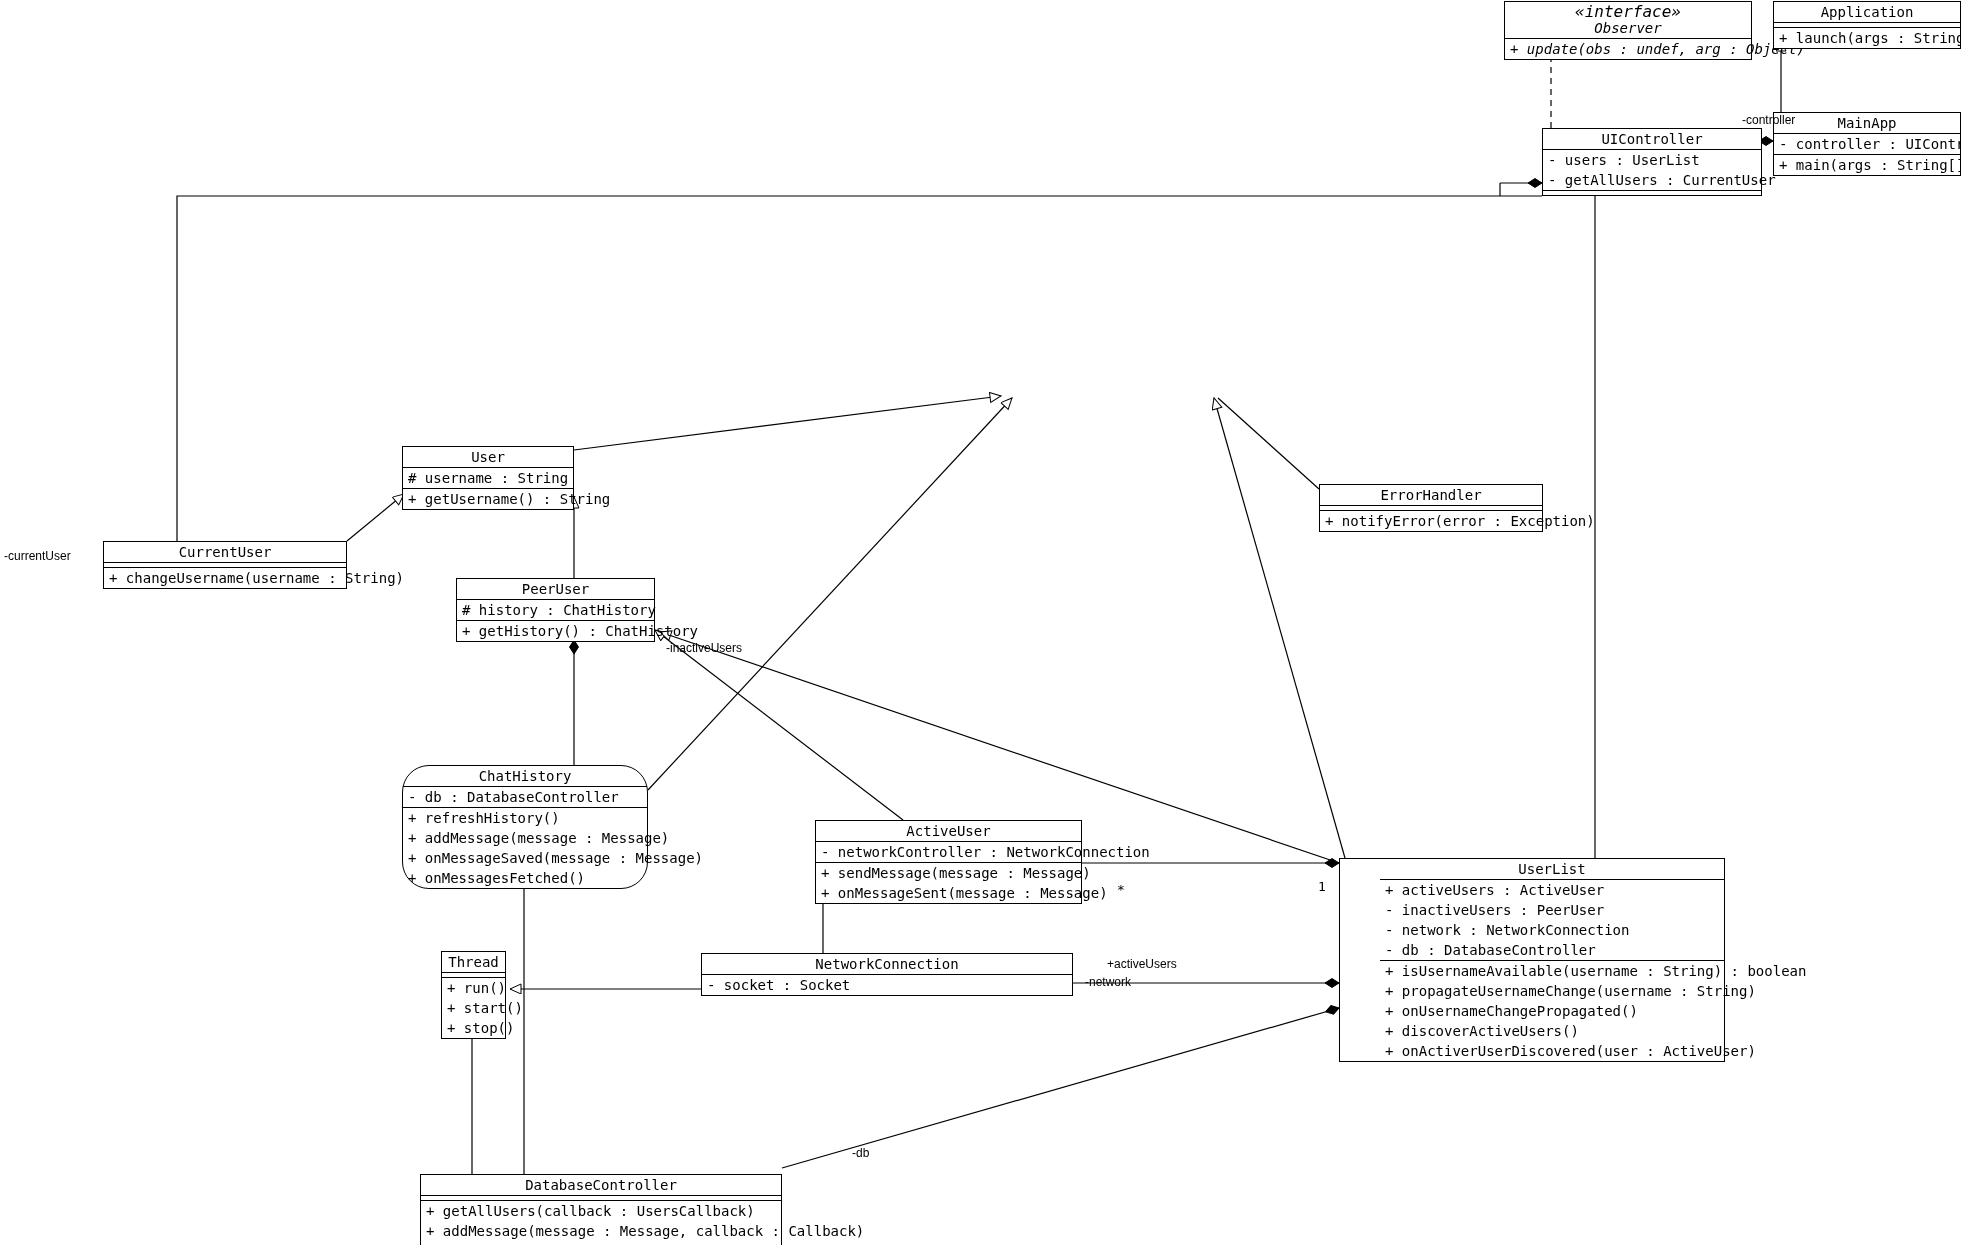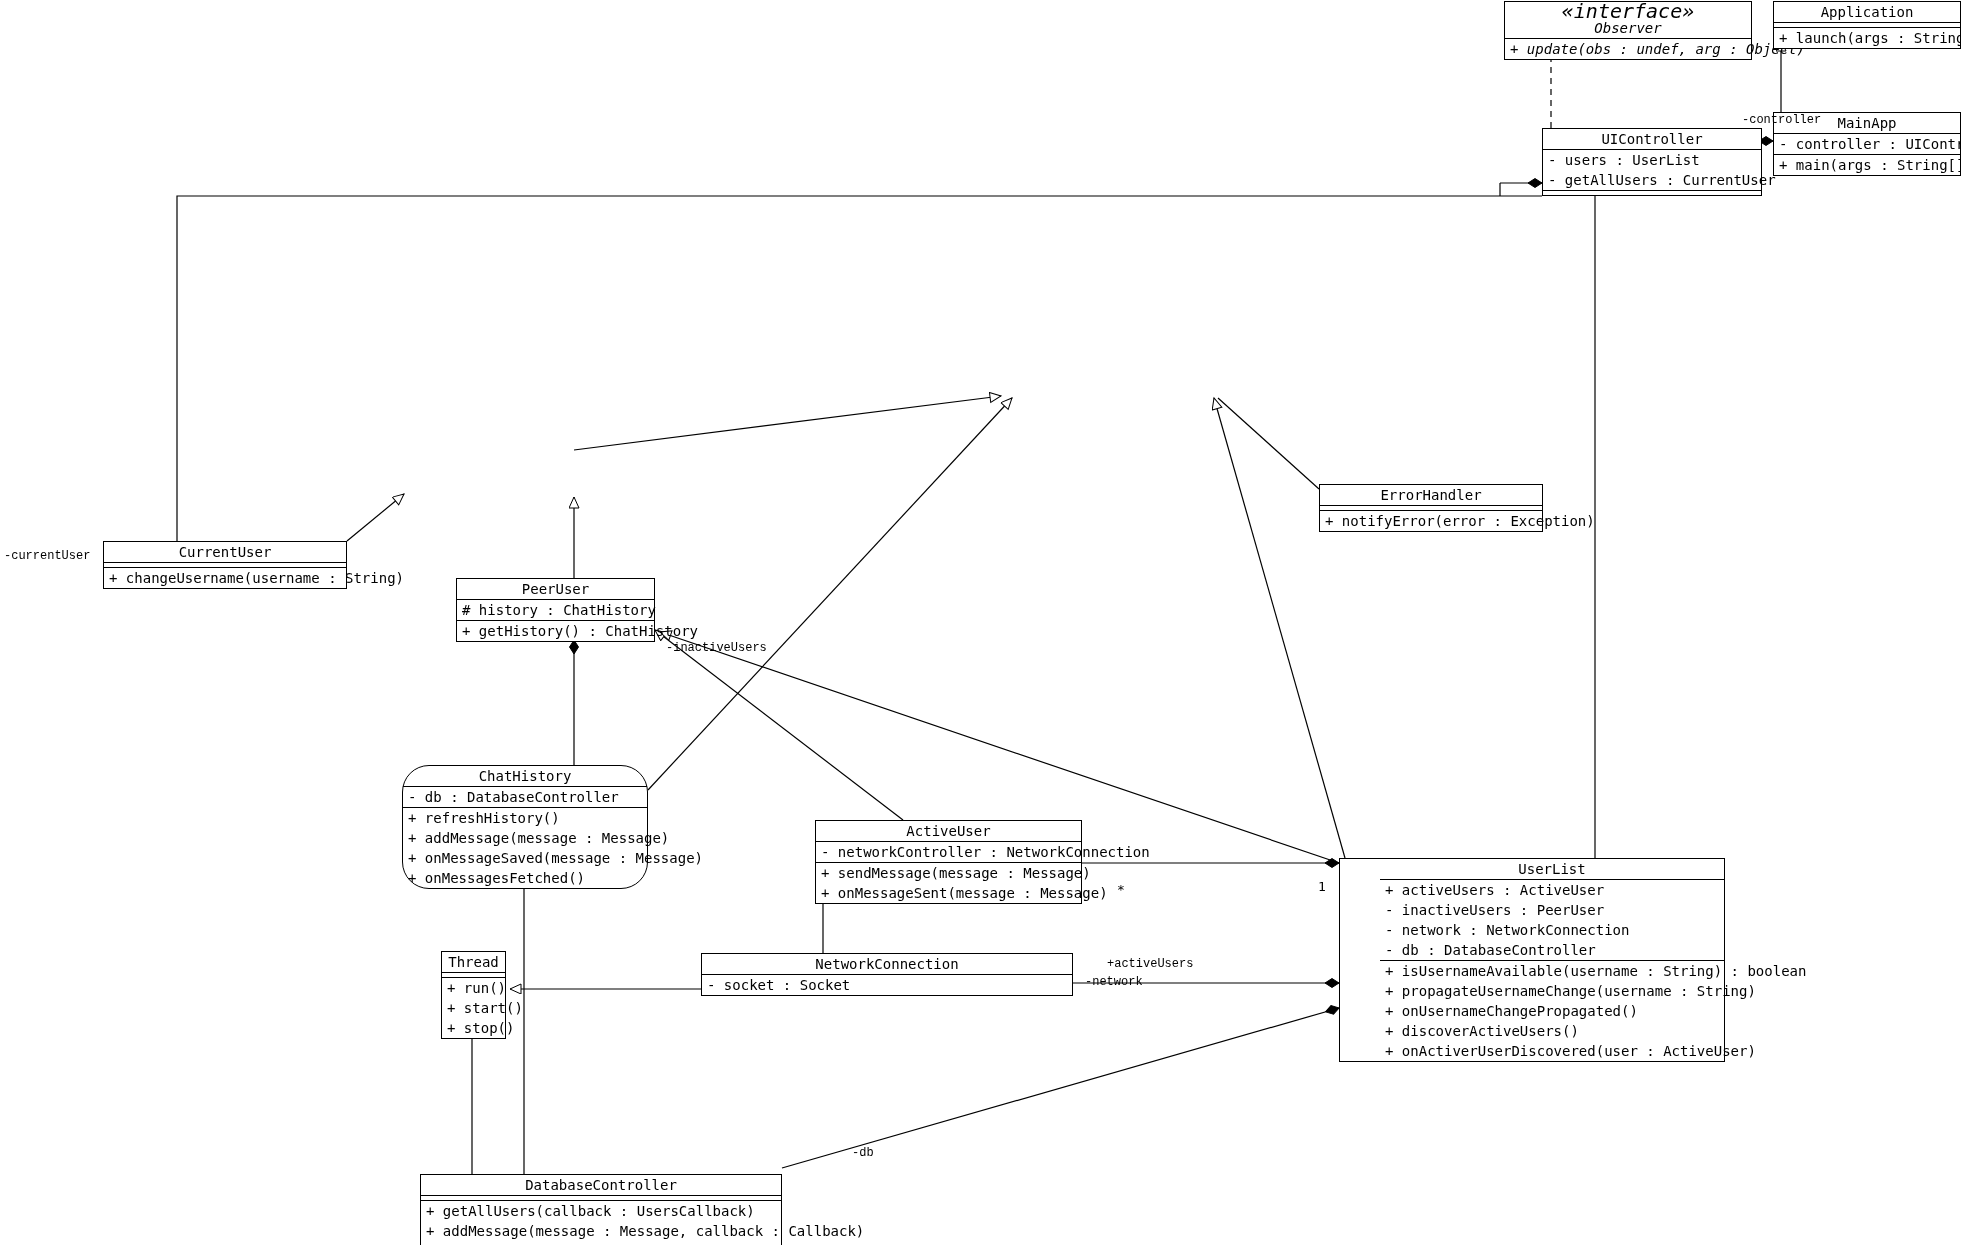--- a/index.html
+++ b/index.html
@@ -35,21 +35,21 @@
     line-height: 18px;
     padding: 1px 4px;
     white-space: nowrap;
     color: #000;
   }
   .cls .hdr.stereo {
     line-height: 17px;
   }
   .cls .stereotype {
     font-style: italic;
-    font-size: 20px;
+    font-size: 16px;
   }
   .cls .name-italic {
     font-style: italic;
   }
   .cls .sect {
     border-top: 1px solid #000;
   }
   .cls .row {
     font-size: 14px;
     line-height: 18px;
@@ -58,21 +58,21 @@
     color: #000;
   }
   .cls .row.italic {
     font-style: italic;
   }
   .cls .empty {
     height: 4px;
   }
   .elabel {
     position: absolute;
-    font-family: Liberation Mono, monospace;
+    font-family: Liberation Sans, sans-serif;
     font-size: 12px;
     color: #000;
     white-space: nowrap;
     z-index: 6;
     background: transparent;
   }
   .elabel.mono {
     font-family: "DejaVu Sans Mono", monospace;
     font-size: 13px;
   }
@@ -227,20 +227,31 @@
   <div class="cls" style="left:1319px; top:484px; width:224px;">
     <div class="hdr">
       <span>ErrorHandler</span>
     </div>
     <div class="sect empty"></div>
     <div class="sect">
       <div class="row">+ notifyError(error : Exception)</div>
     </div>
   </div>
 
+  <div class="cls" style="left:402px; top:446px; width:172px;">
+    <div class="hdr">
+      <span>User</span>
+    </div>
+    <div class="sect">
+      <div class="row"># username : String</div>
+    </div>
+    <div class="sect">
+      <div class="row">+ getUsername() : String</div>
+    </div>
+  </div>
 
   <div class="cls" style="left:103px; top:541px; width:244px;">
     <div class="hdr">
       <span>CurrentUser</span>
     </div>
     <div class="sect empty"></div>
     <div class="sect">
       <div class="row">+ changeUsername(username : String)</div>
     </div>
   </div>

